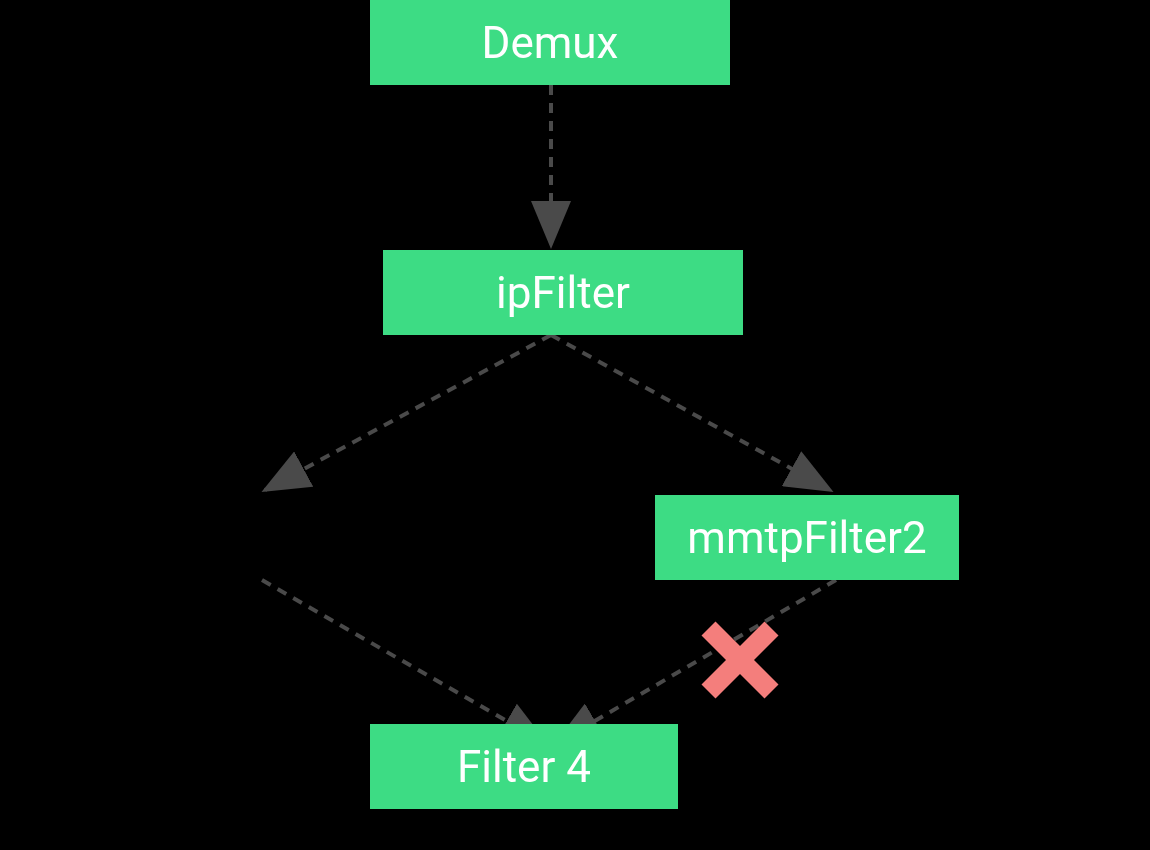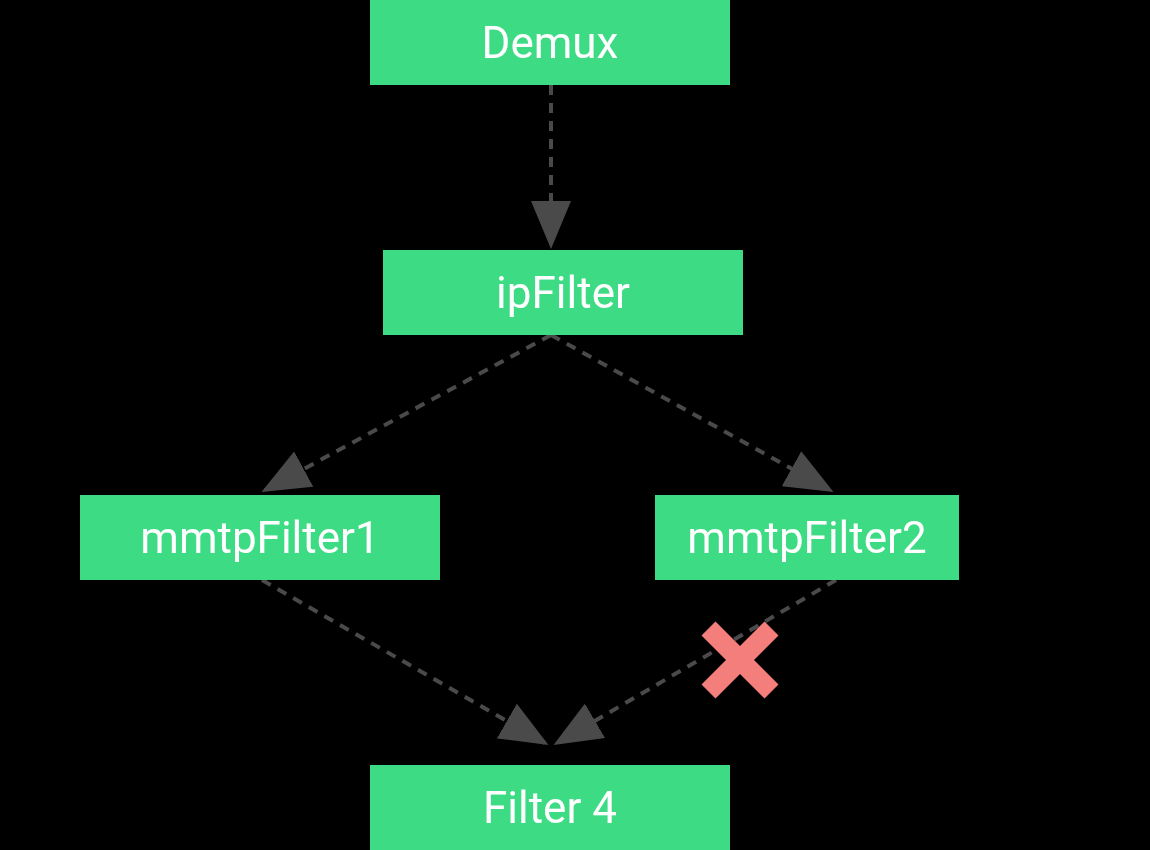--- a/index.html
+++ b/index.html
@@ -70,29 +70,26 @@
   </svg>
 
   <div class="node" style="left:370px; top:0px; width:360px;">
     <span>Demux</span>
   </div>
 
   <div class="node" style="left:370px; top:250px; width:360px;margin-left:13px;">
     <span>ipFilter</span>
   </div>
 
-  <div class="node" style="left:80px; top:495px; width:360px;">
-    <span>mmtpFilter1</span>
-  </div>
 
   <div class="node" style="left:655px; top:495px; width:304px;">
     <span>mmtpFilter2</span>
   </div>
 
-  <div class="node" style="left:370px; top:765px; width:360px;">
+  <div class="node" style="left:370px; top:724px; width:308px;">
     <span>Filter 4</span>
   </div>
 
   <svg class="cross-icon" style="left:695px; top:615px;" viewBox="0 0 100 100">
     <line x1="15" y1="15" x2="85" y2="85" stroke="#F47E7C" stroke-width="22" stroke-linecap="butt"></line>
     <line x1="85" y1="15" x2="15" y2="85" stroke="#F47E7C" stroke-width="22" stroke-linecap="butt"></line>
   </svg>
 
 </div>
 

